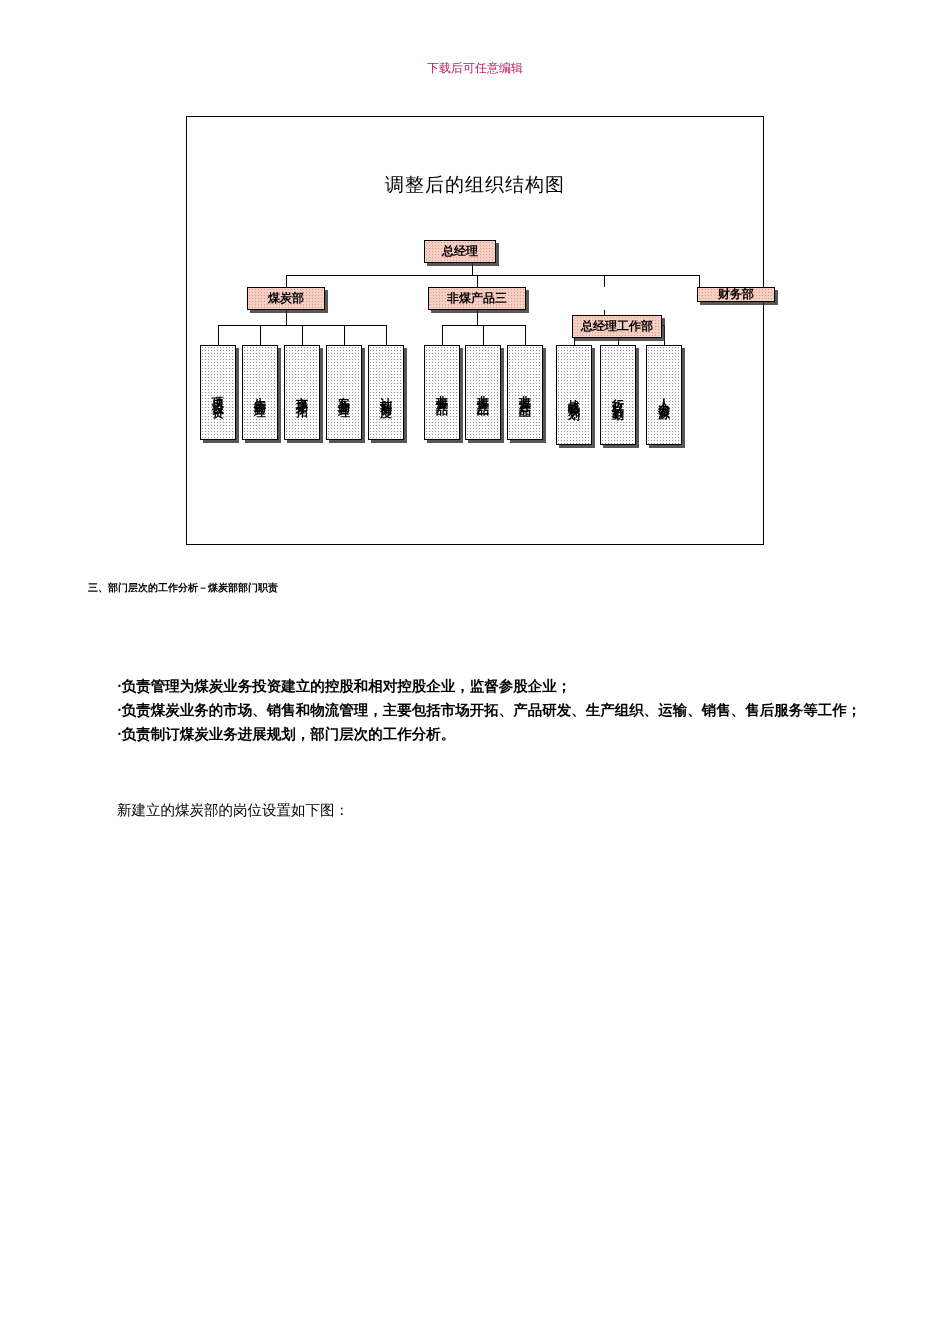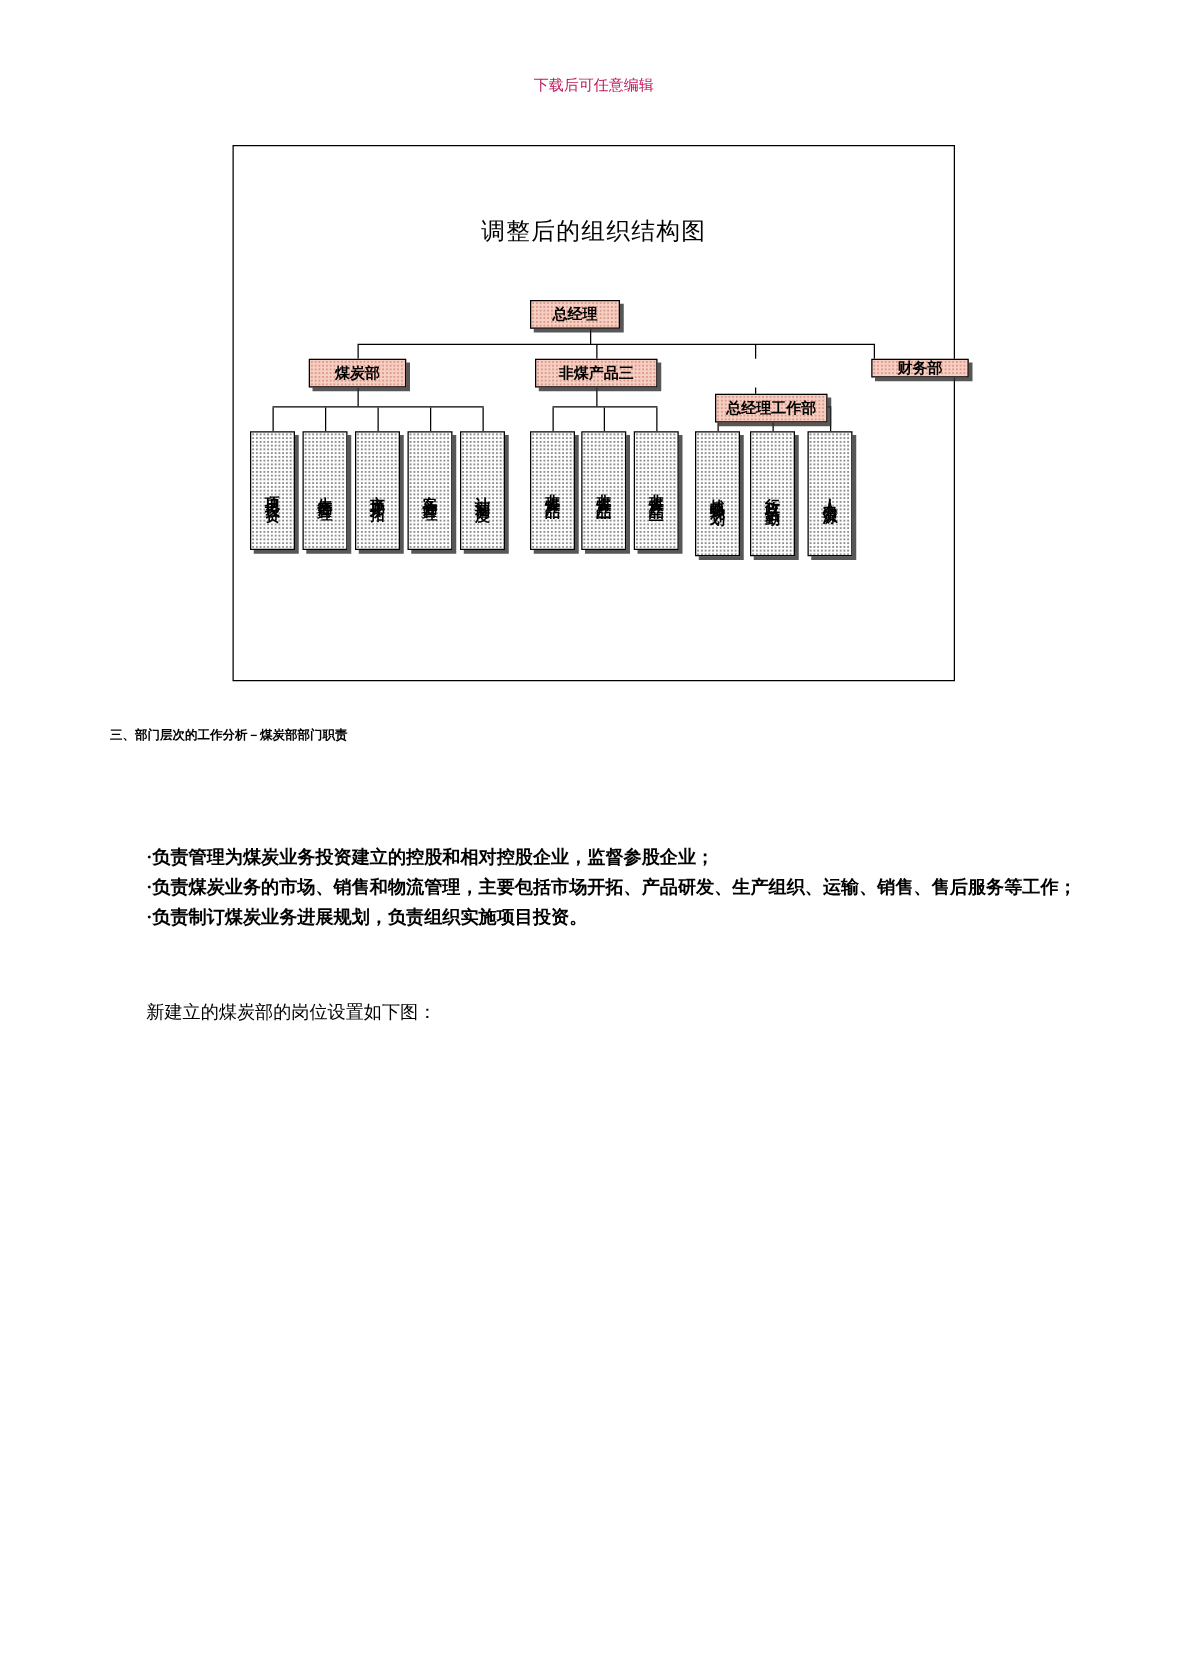--- a/index.html
+++ b/index.html
@@ -163,18 +163,18 @@
   <div class="node dotted vert" style="left:556px; top:345px; width:36px; height:100px;">战略规划</div>
   <div class="node dotted vert" style="left:600px; top:345px; width:36px; height:100px;">行政后勤</div>
   <div class="node dotted vert" style="left:646px; top:345px; width:36px; height:100px;">人力资源</div>
 
   <div class="section-heading">三、部门层次的工作分析－煤炭部部门职责</div>
 
 
   <div class="duties">
     <p>·负责管理为煤炭业务投资建立的控股和相对控股企业，监督参股企业；</p>
     <p>·负责煤炭业务的市场、销售和物流管理，主要包括市场开拓、产品研发、生产组织、运输、销售、售后服务等工作；</p>
-    <p>·负责制订煤炭业务进展规划，负责组织实施项目投资。</p>
+    <p>·负责制订煤炭业务进展规划，部门层次的工作分析。</p>
   </div>
 
   <div class="para closing">新建立的煤炭部的岗位设置如下图：</div>
 
 </div>
 
 </body></html>

